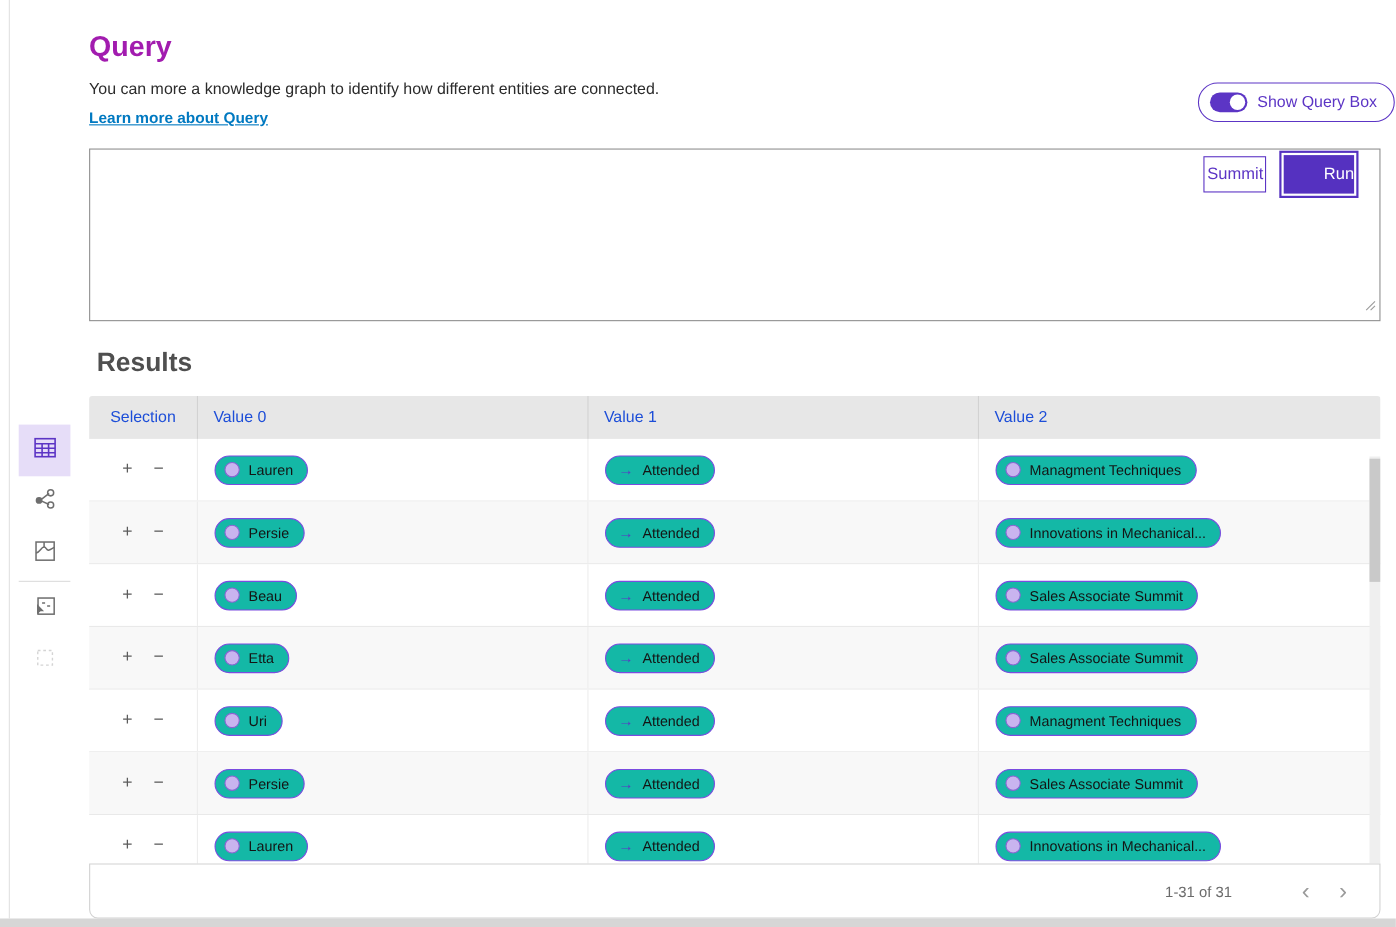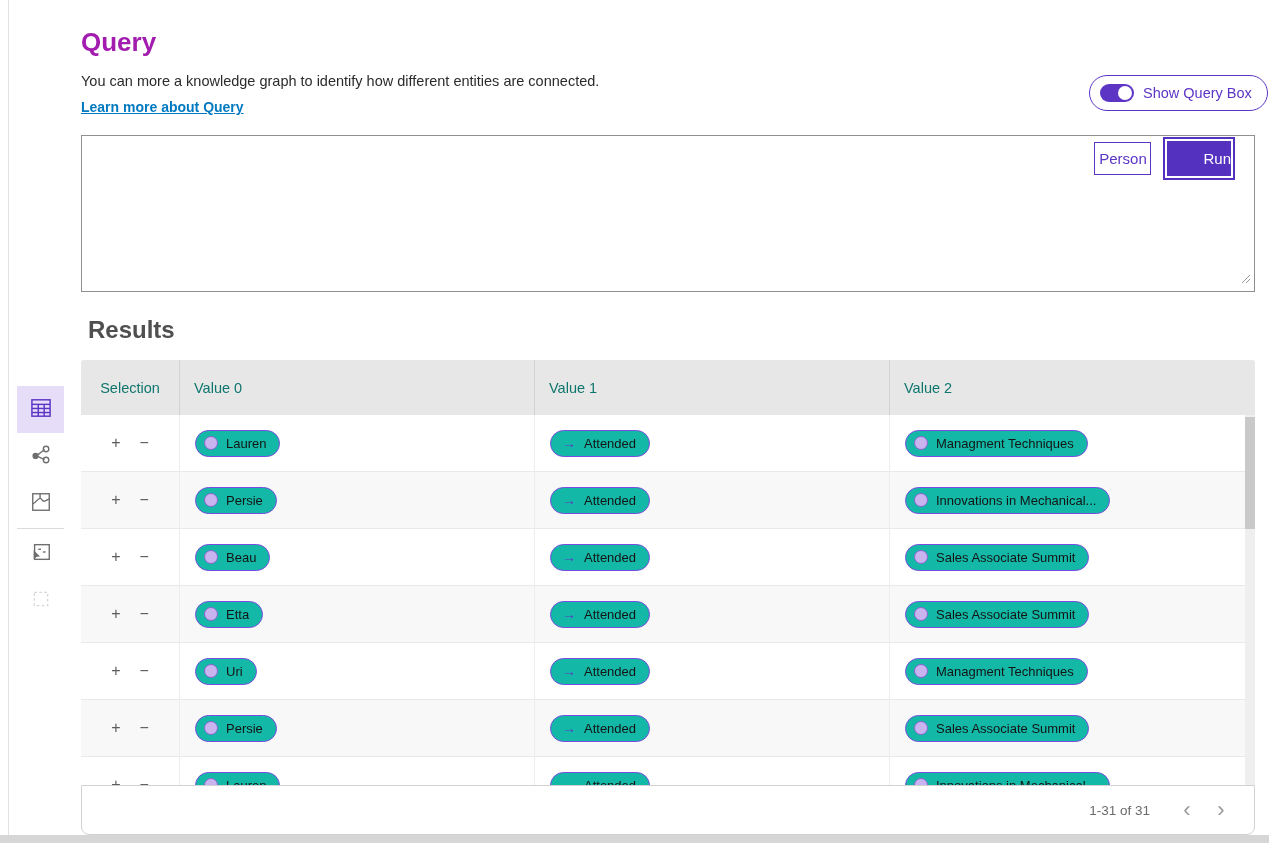--- a/index.html
+++ b/index.html
@@ -39,22 +39,22 @@
   
   .results-title { position:absolute; left:81px; top:316px; font-size:24px; font-weight:bold; color:#4f4f4f;margin-left:7px; }
 
   .icon-rail { position:absolute; left:17px; top:386px; width:47px; }
   .icon-cell { width:47px; height:47px; display:flex; align-items:center; justify-content:center; cursor:pointer; }
   .icon-cell.active { background:#e6ddf8; }
   .icon-cell.disabled { cursor:default; }
   .rail-divider { height:1px; background:#dcdcdc; margin:1px 0; }
 
   .table-wrap { position:absolute; left:81px; top:360px; width:1174px; height:425px; overflow:hidden; }
-  .thead { display:grid; grid-template-columns:99px 355px 355px 1fr; height:55px;
-           background:#e7e7e7; font-size:14.5px; color:#0f766e; border-radius:3px 3px 0 0; }
+  .thead { display:grid; grid-template-columns:99px 355px 355px 1fr; height:39px;
+           background:#e7e7e7; font-size:14.5px; color:#1d4ed8; border-radius:3px 3px 0 0; }
   .th { display:flex; align-items:center; padding-left:14px; border-right:1px solid #d2d2d2; }
   .th.sel { justify-content:center; padding-left:0; }
   .th:last-child { border-right:none; }
 
   .trow { display:grid; grid-template-columns:99px 355px 355px 1fr; height:57px;
           border-bottom:1px solid #e9e9e9; background:#ffffff; }
   .trow.alt { background:#f8f8f8; }
   .td { display:flex; align-items:center; padding-left:15px; border-right:1px solid #ededed; }
   .td:last-child { border-right:none; }
   .td.sel { justify-content:center; gap:19px; padding-left:0; color:#5c5c5c; font-size:16px; }
@@ -67,21 +67,21 @@
                border:1px solid #8a63d2; flex:0 0 auto; }
   .pill.rel { padding-left:11px; }
   .pill .arrow { color:#5c35c5; font-size:14px; line-height:1; }
 
   .scrollbar { position:absolute; right:0; top:55px; width:10px; height:370px; background:#efefef; }
   .scroll-thumb { position:absolute; top:2px; left:0; width:10px; height:112px; background:#c9c9c9; cursor:pointer; }
 
   .footer { position:absolute; left:81px; top:785px; width:1174px; height:50px; background:#fff;
             border:1px solid #d2d2d2; border-radius:0 0 8px 8px;
             display:flex; align-items:center; justify-content:flex-end; padding-right:16px; }
-  .page-range { color:#6b6b6b; font-size:13.5px; margin-right:20px; }
+  .page-range { color:#6b6b6b; font-size:13.5px; margin-right:50px; }
   .chev { color:#9a9a9a; font-size:22px; width:34px; text-align:center; cursor:pointer;
           line-height:1; user-select:none; }
 </style>
 </head>
 <body>
 
 <div class="page">
   <div class="left-rule"></div>
   <div class="bottom-strip"></div>
 
@@ -100,21 +100,21 @@
     <span class="resize-handle">
       <svg width="12" height="12" viewBox="0 0 12 12">
         <g stroke="#9a9a9a" stroke-width="1">
           <line x1="3" y1="11" x2="11" y2="3"></line>
           <line x1="7" y1="11" x2="11" y2="7"></line>
           <line x1="11" y1="11" x2="11" y2="11"></line>
         </g>
       </svg>
     </span>
     <div class="query-actions">
-      <button class="btn-clear">Person</button>
+      <button class="btn-clear">Summit</button>
       <button class="btn-run">Run</button>
     </div>
   </div>
 
   <div class="results-title">Results</div>
 
   <div class="icon-rail">
     <div class="icon-cell active">
       <span>
         <svg width="22" height="20" viewBox="0 0 24 22" fill="none" stroke="#5c35c5" stroke-width="1.6">

